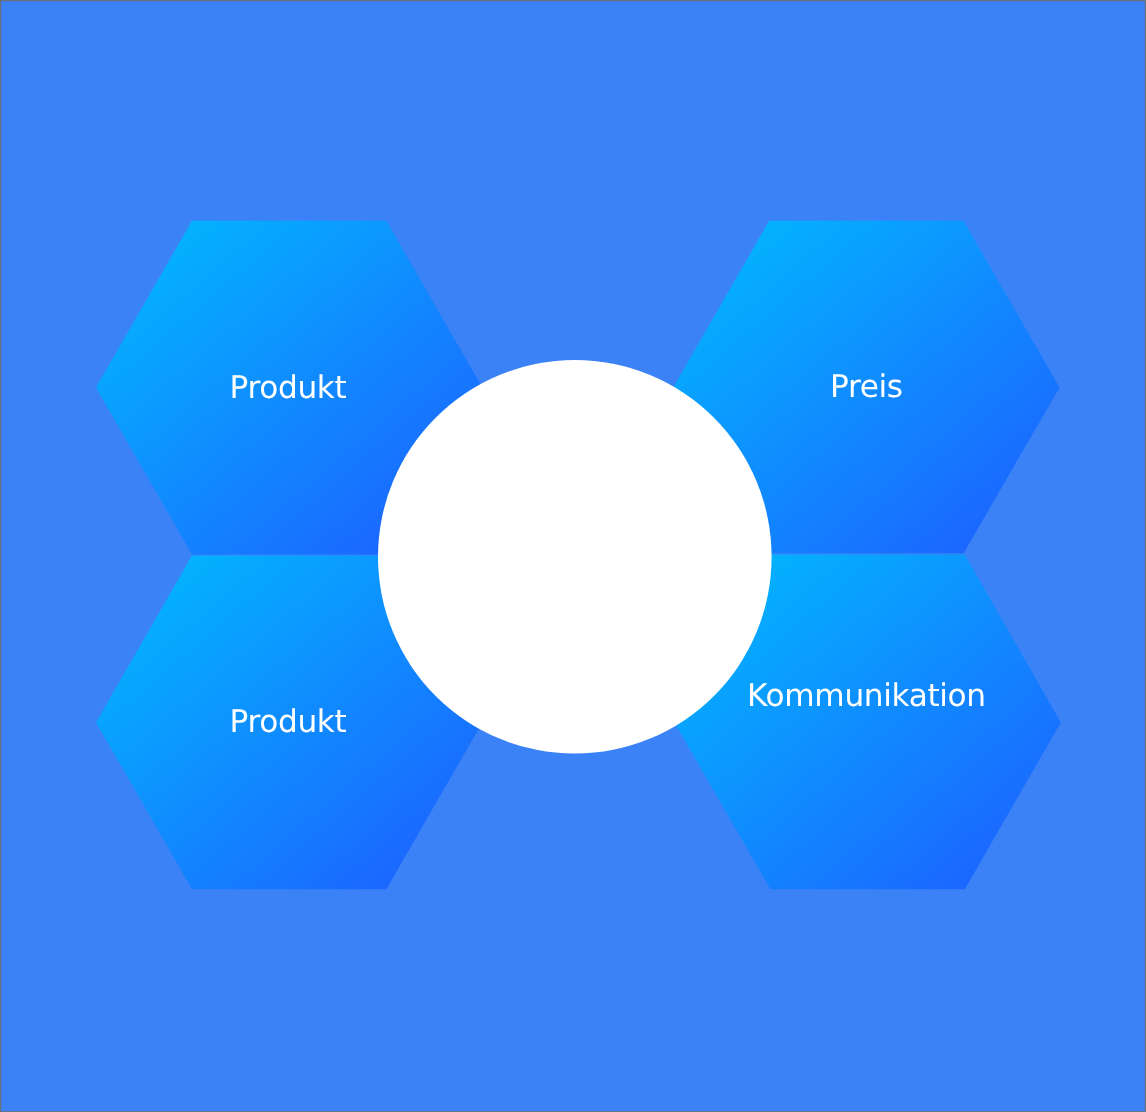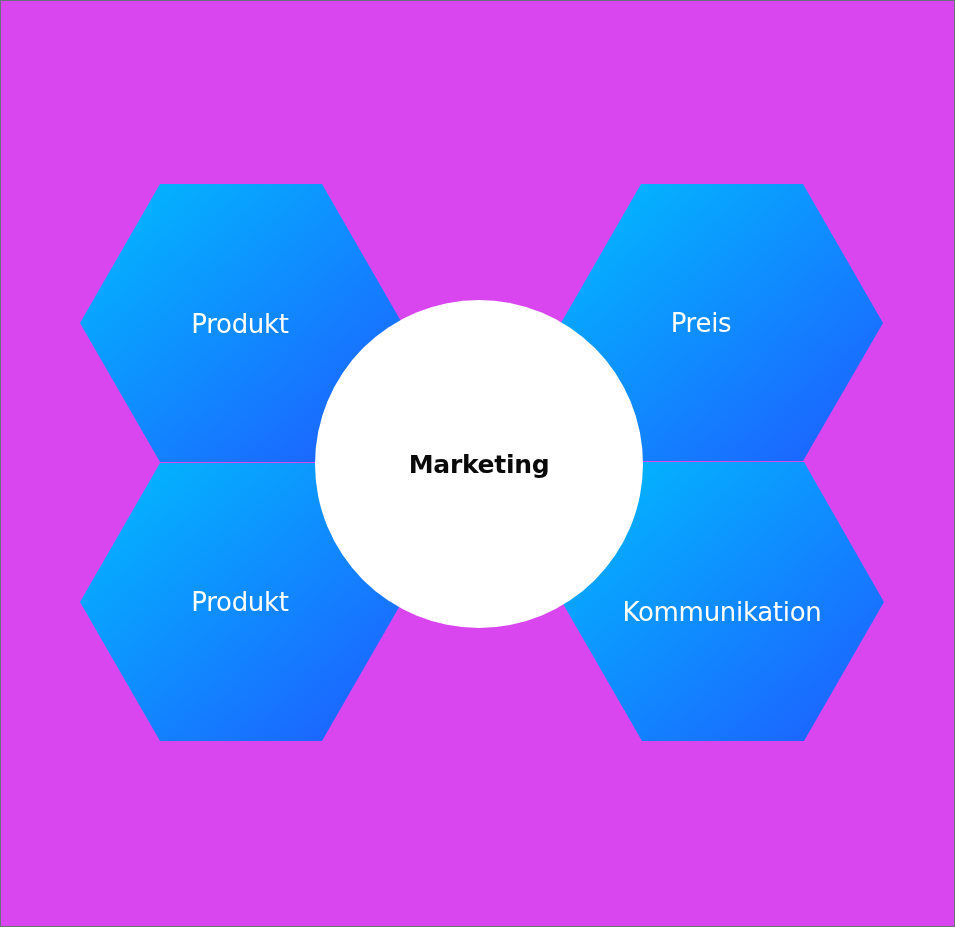--- a/index.html
+++ b/index.html
@@ -1,20 +1,20 @@
 <!DOCTYPE html>
 <html><head>
 <meta charset="utf-8">
 <style>
   html, body { margin: 0; padding: 0; }
   body { width: 955px; height: 927px; overflow: hidden; }
   .canvas {
     position: relative;
     width: 953px; height: 925px;
-    background: #d946ef;
+    background: #3b82f6;
     border: 1px solid #6b6f7a;
   }
   svg { position: absolute; left: 0; top: 0; }
   .label {
     position: absolute;
     font-family: "DejaVu Sans", sans-serif;
     color: #ffffff;
     font-size: 26px;
     text-align: center;
     transform: translate(-50%, -50%);
@@ -44,17 +44,16 @@
       </linearGradient>
     </defs>
     <polygon points="159,183 321,183 401,322 321,461 159,461 79,322" fill="url(#hexGrad)"></polygon>
     <polygon points="640,183 802,183 882,322 802,460 640,460 560,322" fill="url(#hexGrad)"></polygon>
     <polygon points="159,462 321,462 401,601 321,740 159,740 79,601" fill="url(#hexGrad)"></polygon>
     <polygon points="641,461 803,461 883,601 803,740 641,740 561,601" fill="url(#hexGrad)"></polygon>
     <circle cx="478" cy="463" r="164" fill="#FFFFFF"></circle>
   </svg>
 
   <div class="label" style="left:239px; top:323px;">Produkt</div>
-  <div class="label" style="left:700px; top:322px;">Preis</div>
+  <div class="label" style="left:721px; top:322px;">Preis</div>
   <div class="label" style="left:239px; top:601px;">Produkt</div>
-  <div class="label" style="left:721px; top:611px;">Kommunikation</div>
-  <div class="center-label" style="left:478px; top:463px;">Marketing</div>
+  <div class="label" style="left:721px; top:579px;">Kommunikation</div>
 </div>
 
 </body></html>

